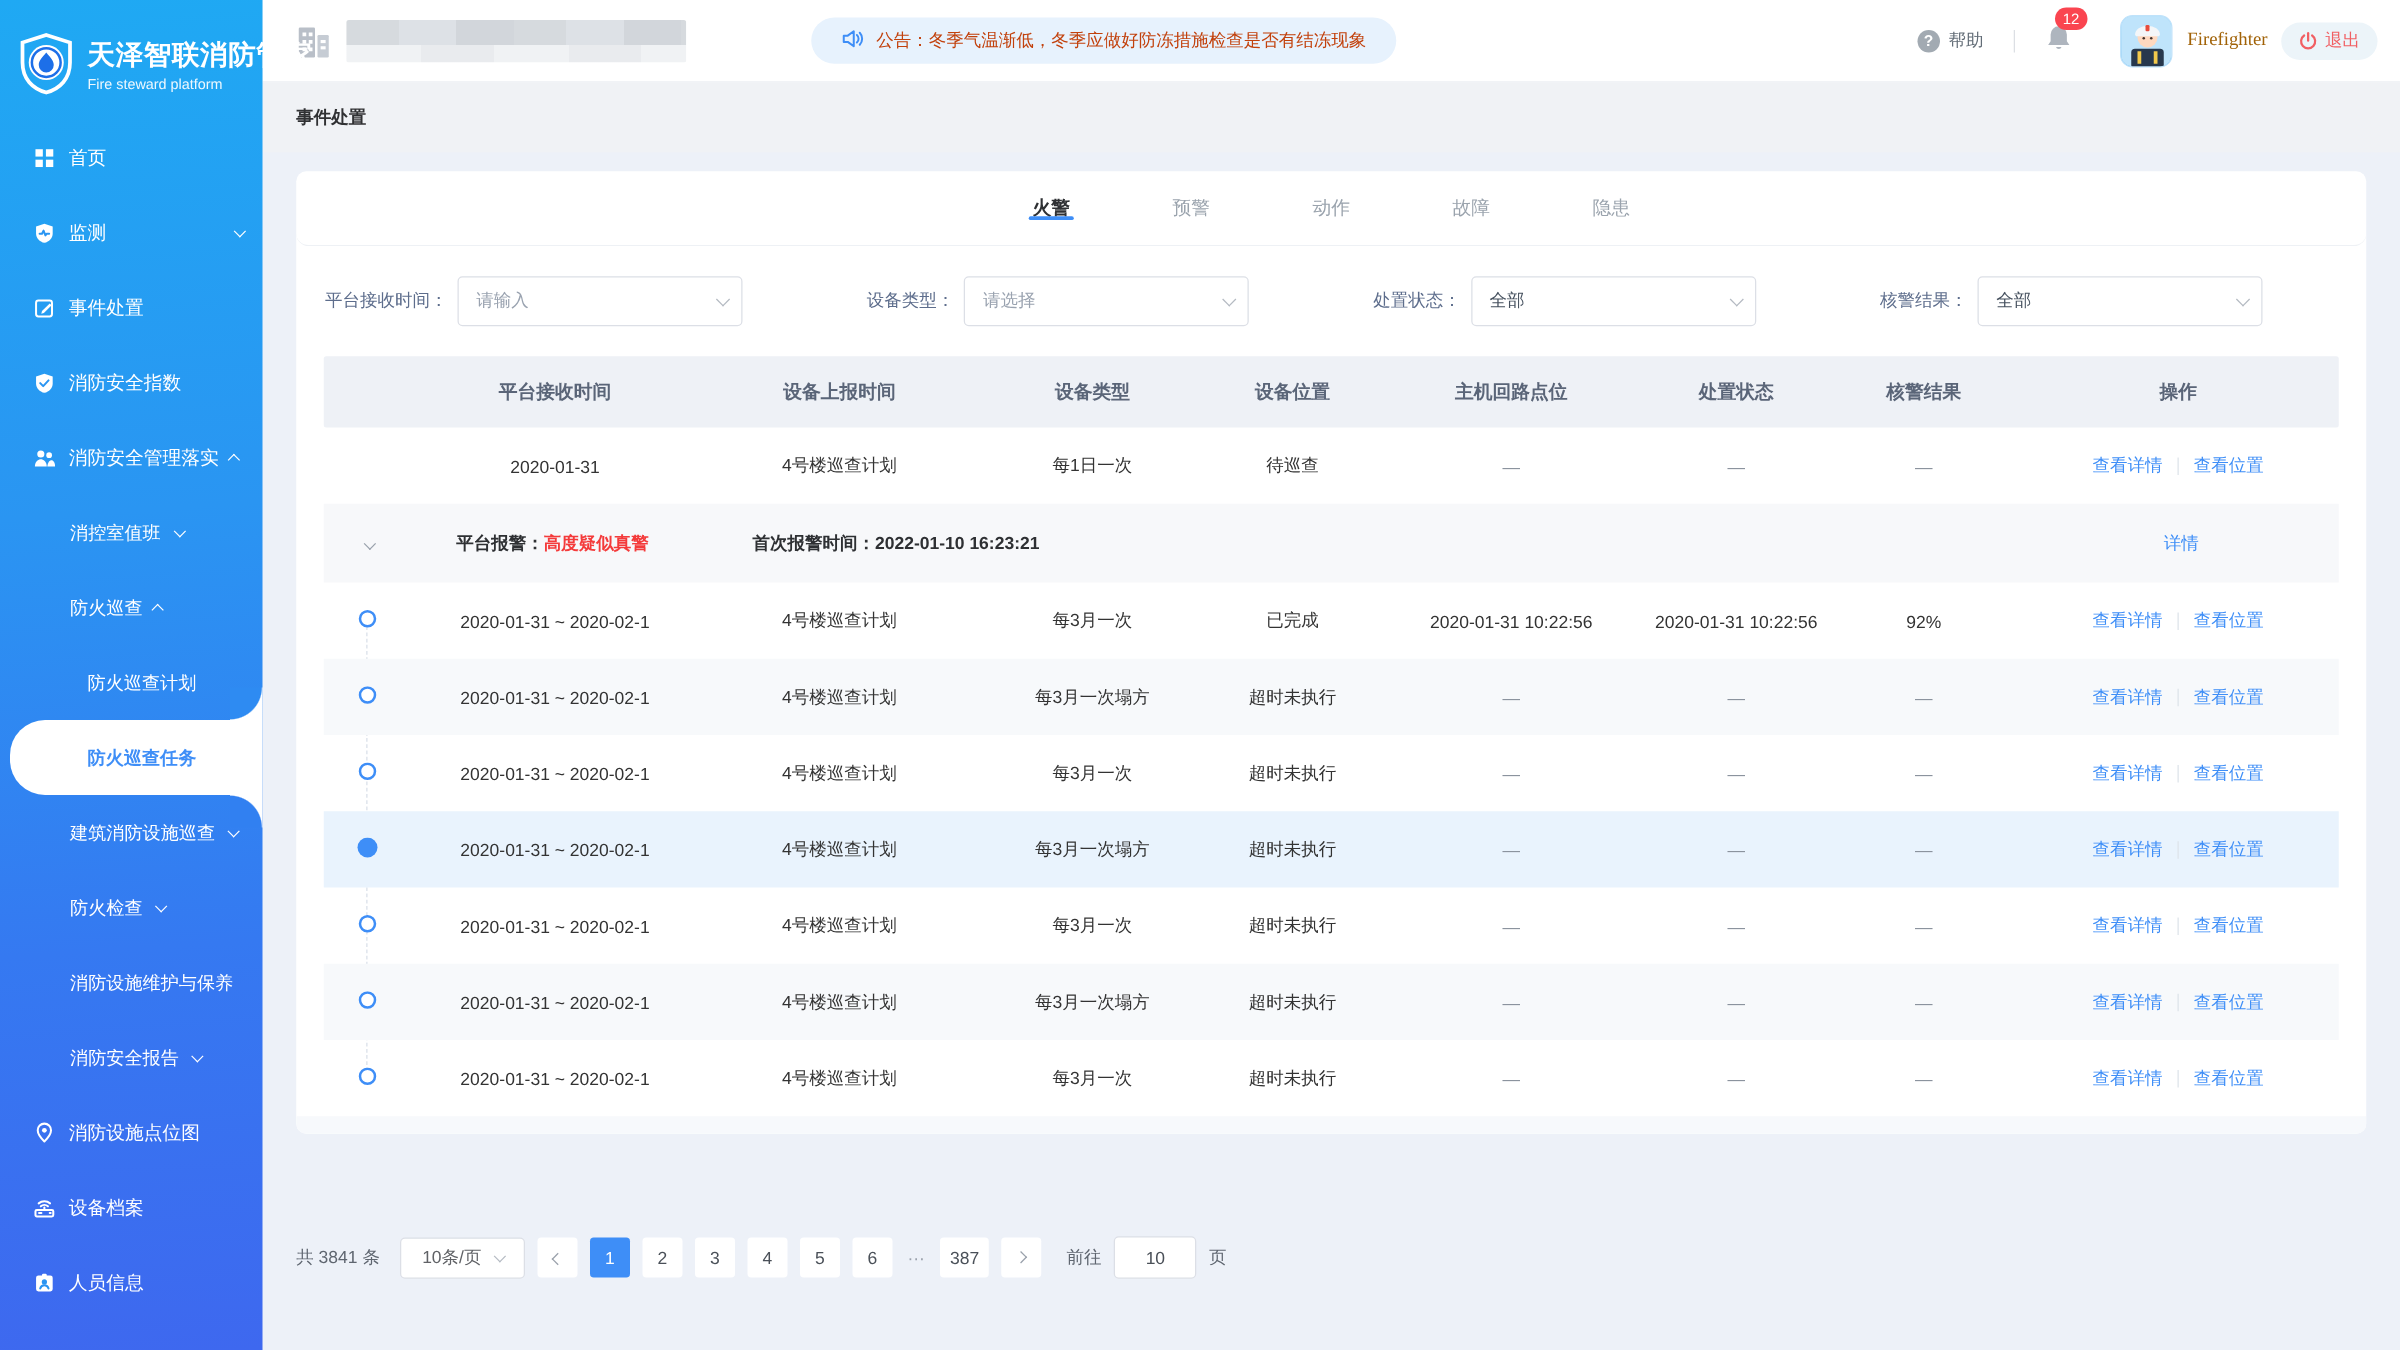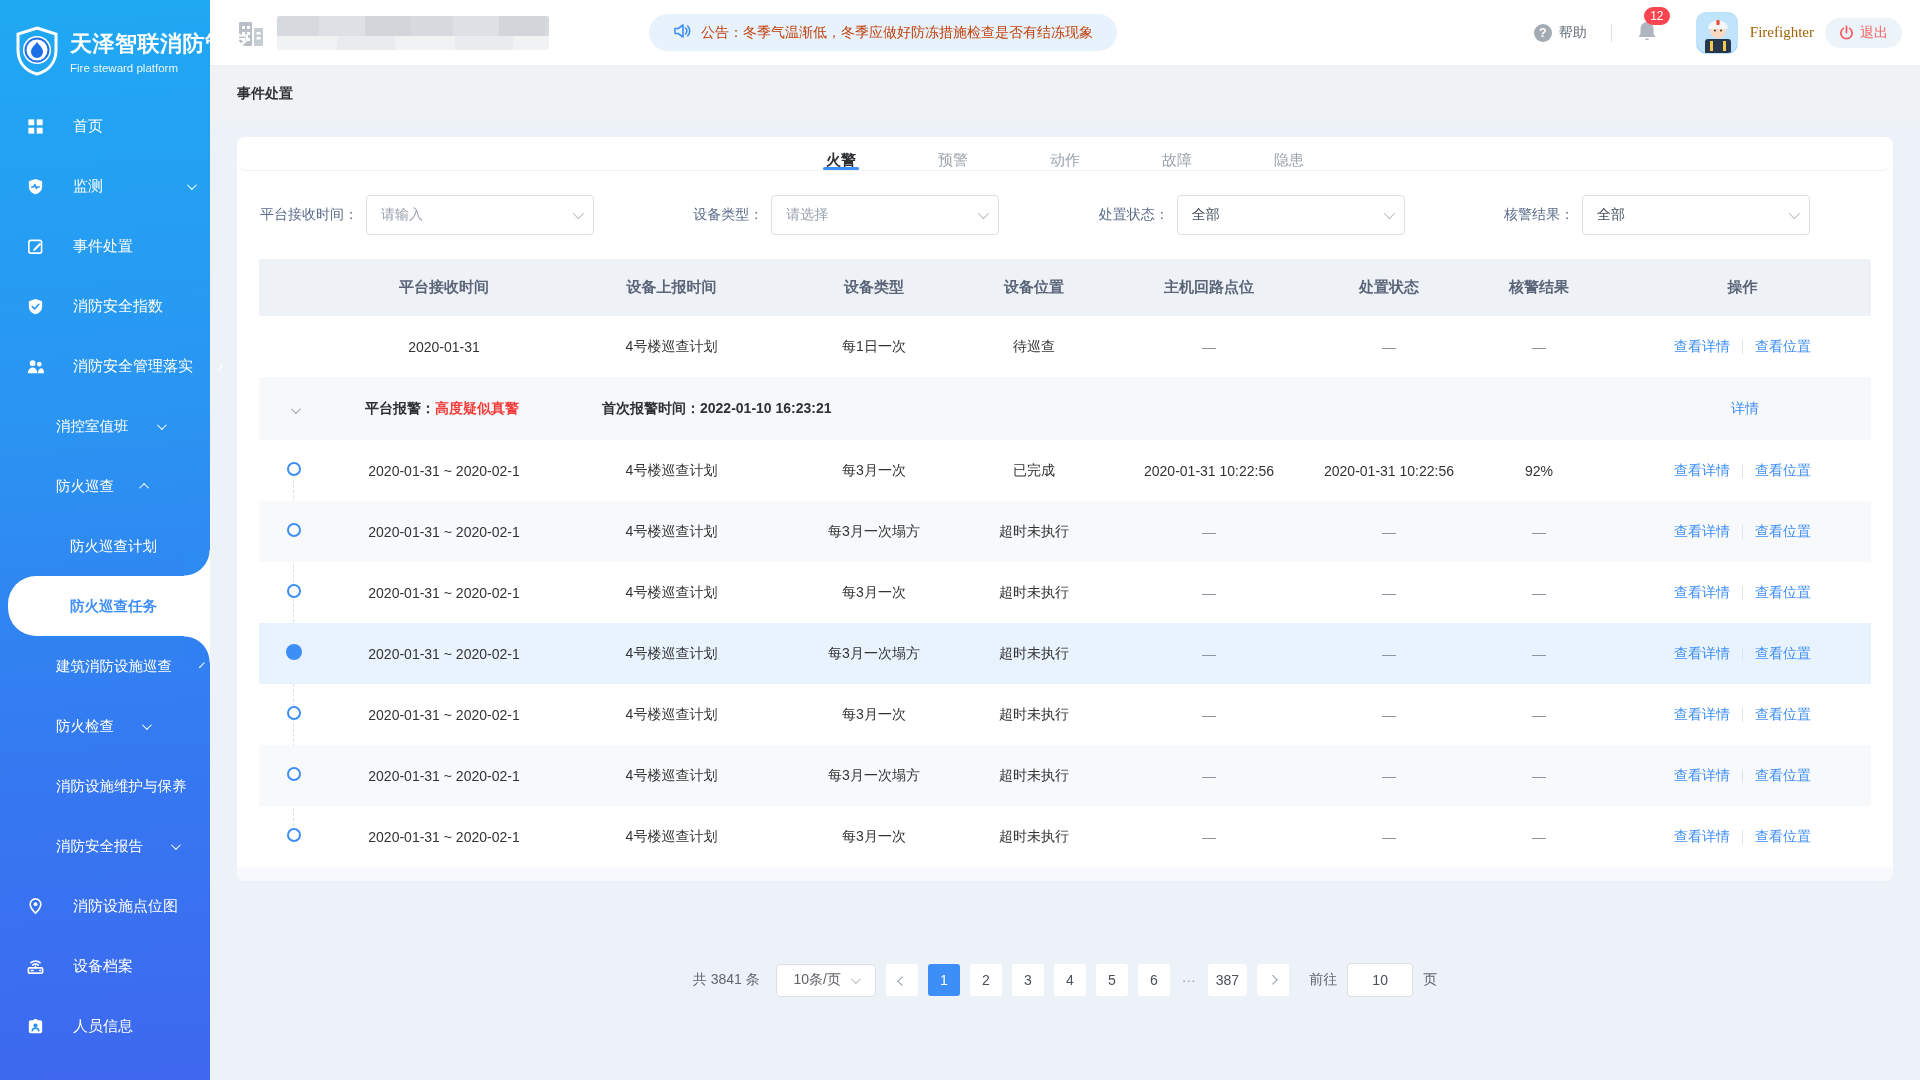--- a/index.html
+++ b/index.html
@@ -11,21 +11,21 @@
   .sidebar { width:210px; height:1080px; flex:0 0 210px; position:relative;
     background:linear-gradient(176deg,#1fa9f3 0%,#2a95f2 38%,#3579f1 70%,#3e68ef 100%); }
   .main { flex:1; display:flex; flex-direction:column; height:1080px; }
 
   
   .logo { display:flex; align-items:center; gap:10px; padding:26px 10px 20px 14px; }
   .logo-badge { width:46px; height:50px; flex:0 0 46px; }
   .logo-title { color:#fff; font-size:22px; font-weight:bold; letter-spacing:.5px; white-space:nowrap; }
   .logo-sub { color:rgba(255,255,255,.92); font-size:11.5px; margin-top:3px; }
   .nav { position:relative; }
-  .nav-item { position:relative; height:60px; display:flex; align-items:center; gap:28px;
+  .nav-item { position:relative; height:60px; display:flex; align-items:center; gap:10px;
     color:#fff; font-size:15px; padding:0 16px 0 26px; cursor:pointer; white-space:nowrap; }
   .nav-item .ni-icon { width:19px; height:19px; flex:0 0 19px; display:inline-flex; }
   .nav-item.lv2 { padding-left:56px; font-size:14.5px; }
   .nav-item.lv3 { padding-left:70px; font-size:14.5px; }
   .nav-item.active { background:#fff; color:#3e8ef7; margin-left:8px; padding-left:62px;
     border-top-left-radius:28px; border-bottom-left-radius:28px; font-weight:bold; }
   .nav-item.active::before, .nav-item.active::after { content:""; position:absolute; right:0; width:26px; height:26px; }
   .nav-item.active::before { top:-26px; background:radial-gradient(circle at 0 0, #2e8bf2 25px, #fff 26px); }
   .nav-item.active::after  { bottom:-26px; background:radial-gradient(circle at 0 100%, #3180f1 25px, #fff 26px); }
   .chev { display:inline-block; width:7px; height:7px;
@@ -59,21 +59,21 @@
   .logout { display:flex; align-items:center; gap:6px; background:#ecf4f9; color:#f15f63;
     border-radius:15px; height:30px; padding:0 14px; font-size:14px; cursor:pointer; }
 
   
   .crumb-strip { height:56px; background:#f0f2f5; display:flex; align-items:center; padding:0 27px; }
   .crumb { font-size:14px; color:#303133; font-weight:bold; }
   .content { flex:1; background:#edf1f8; padding:15px 27px 0; }
   .card { background:#fff; border-radius:8px; overflow:hidden; }
 
   
-  .tabs { height:34px; display:flex; justify-content:center; align-items:flex-end; border-bottom:1px solid #eef1f5;border-radius:10px; }
+  .tabs { height:60px; display:flex; justify-content:center; align-items:center; border-bottom:1px solid #eef1f5;border-radius:10px; }
   .tab { width:112px; display:flex; align-items:center; justify-content:center; position:relative;
     font-size:15px; color:#9aa3ad; cursor:pointer; }
   .tab.active { color:#2e3033; font-weight:bold; }
   .tab.active::after { content:""; position:absolute; bottom:0; left:50%; transform:translateX(-50%);
     width:36px; height:3px; border-radius:2px; background:#3e8ef7; }
 
   
   .filters { display:flex; justify-content:space-between; align-items:center; padding:24px 83px 24px 23px; }
   .fgroup { display:flex; align-items:center; }
   .flabel { font-size:14px; color:#5d6d8c; margin-right:8px; white-space:nowrap; }
@@ -103,21 +103,21 @@
   .links { display:flex; align-items:center; justify-content:center; gap:12px; }
   .link { color:#3e8ef7; cursor:pointer; white-space:nowrap; }
   .link-sep { width:1px; height:14px; background:#dde3ea; }
   .alert-label { margin-left:36px; width:237px; font-weight:bold; color:#2e3033; }
   .alert-level { color:#f43b3b; }
   .alert-time { font-weight:bold; color:#2e3033; }
   .alert-chev { color:#98a0ab; }
   .card-bottom { height:14px; background:#f7f9fc; }
 
   
-  .pager { margin-top:82px; display:flex; align-items:center; justify-content:center; gap:10px;
+  .pager { margin-top:82px; display:flex; align-items:center; gap:10px;
     font-size:14px; color:#5f6670; }
   .pg-total { margin-right:6px; }
   .pg-size { width:100px; height:33px; background:#fff; border:1px solid #dcdfe6; border-radius:4px;
     display:flex; align-items:center; justify-content:center; gap:10px; color:#606266; cursor:pointer; }
   .pg-size .chev{ width:7px;height:7px;color:#b4bac2;}
   .pg-btn { min-width:32px; height:32px; background:#fff; border-radius:3px; display:flex;
     align-items:center; justify-content:center; padding:0 8px; color:#4a5058; cursor:pointer; }
   .pg-btn.active { background:#3e8ef7; color:#fff; }
   .pg-btn .chev { width:7px; height:7px; color:#9aa1ab; border-width:1.6px; }
   .pg-btn .chev.left { transform:rotate(135deg) translateY(-1px); }

